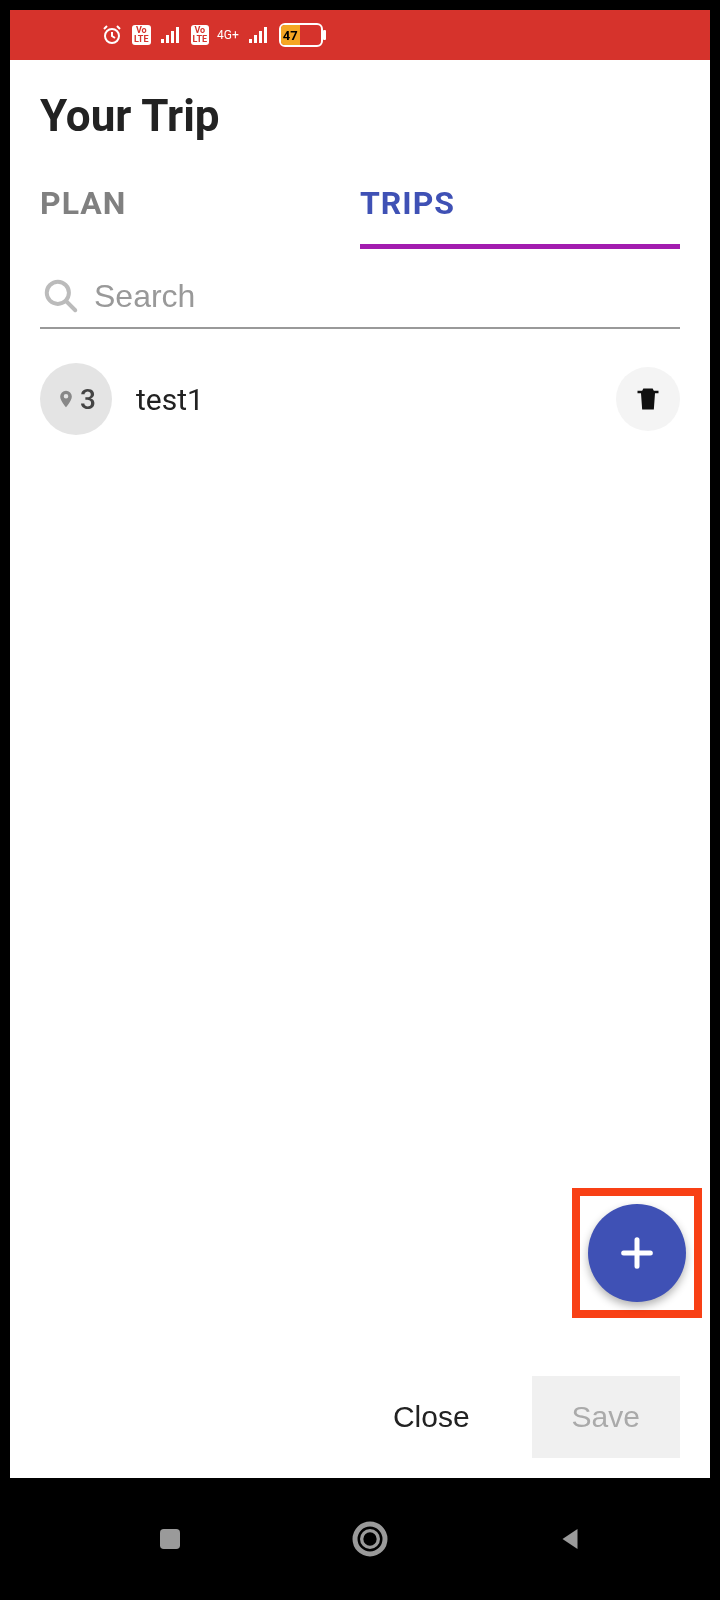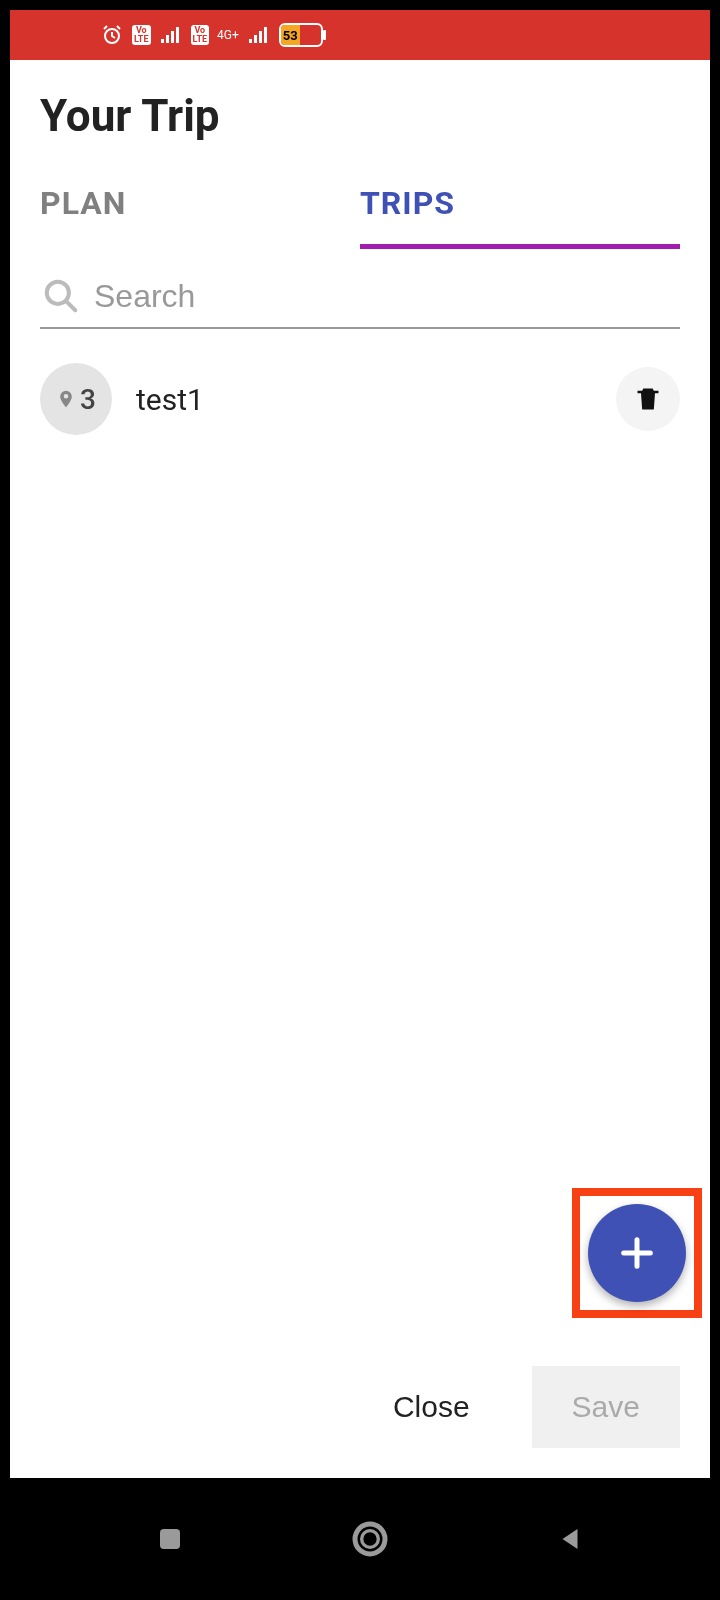--- a/index.html
+++ b/index.html
@@ -49,21 +49,21 @@
   .pin-badge { width:72px; height:72px; border-radius:50%; background:#e4e4e4; display:flex; align-items:center; justify-content:center; gap:4px; }
   .pin-count { font-size:28px; color:#444; font-weight:500; }
   .trip-name { font-size:30px; color:#222; }
   .delete-btn { width:64px; height:64px; border-radius:50%; background:#f4f4f4; display:flex; align-items:center; justify-content:center; cursor:pointer; }
 
   
   .fab-box { position:absolute; right:8px; bottom:160px; border:8px solid #f84015; padding:8px; }
   .fab { width:98px; height:98px; border-radius:50%; background:#3f51b5; display:flex; align-items:center; justify-content:center; box-shadow:0 4px 8px rgba(0,0,0,.3); cursor:pointer; }
 
   
-  .footer { position:absolute; right:30px; bottom:30px; display:flex; gap:40px; align-items:center; }
+  .footer { position:absolute; right:30px; bottom:20px; display:flex; gap:40px; align-items:center; }
   .btn-close { font-size:30px; color:#222; background:transparent; border:none; padding:18px 22px; cursor:pointer; }
   .btn-save { font-size:30px; color:#aaa; background:#f0f0f0; border:none; padding:24px 40px; cursor:pointer; }
 
   
   .nav-bar { width:720px; height:122px; background:#000; display:flex; align-items:center; justify-content:space-around; padding:0 60px; }
   .nav-item { width:60px; height:60px; display:flex; align-items:center; justify-content:center; cursor:pointer; }
 </style>
 </head>
 <body>
 
@@ -92,21 +92,21 @@
         <span class="net-icon">
             <span class="net-label">4G+</span>
           </span>
         <span class="signal-icon">
           <svg width="24" height="20" viewBox="0 0 24 20">
               <path fill="#fff" d="M2 18h3v-4H2zM7 18h3v-8H7zM12 18h3V6h-3zM17 18h3V2h-3z"></path>
             </svg>
         </span>
         <span class="battery-icon">
           <span class="battery-box">
-              <span class="battery-fill" style="width:47%">53</span>
+              <span class="battery-fill" style="width:47%">47</span>
             </span>
         </span>
       </div>
     </div>
 
     <div class="content">
       <h1 class="page-title">Your Trip</h1>
 
       <div class="tabs">
         <div class="tab">PLAN</div>

